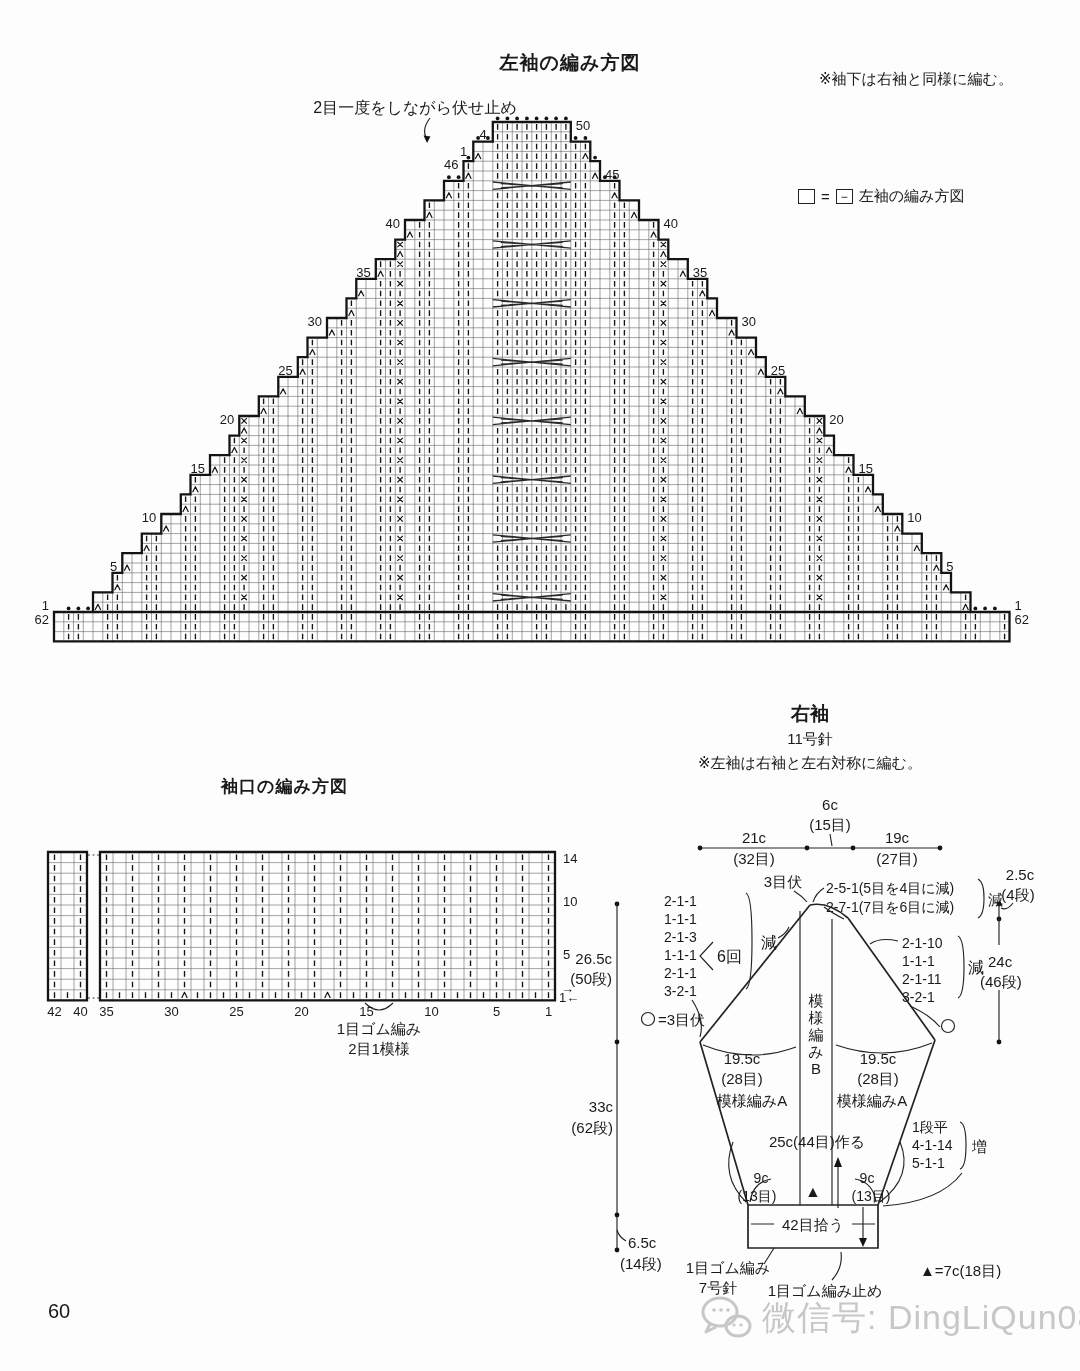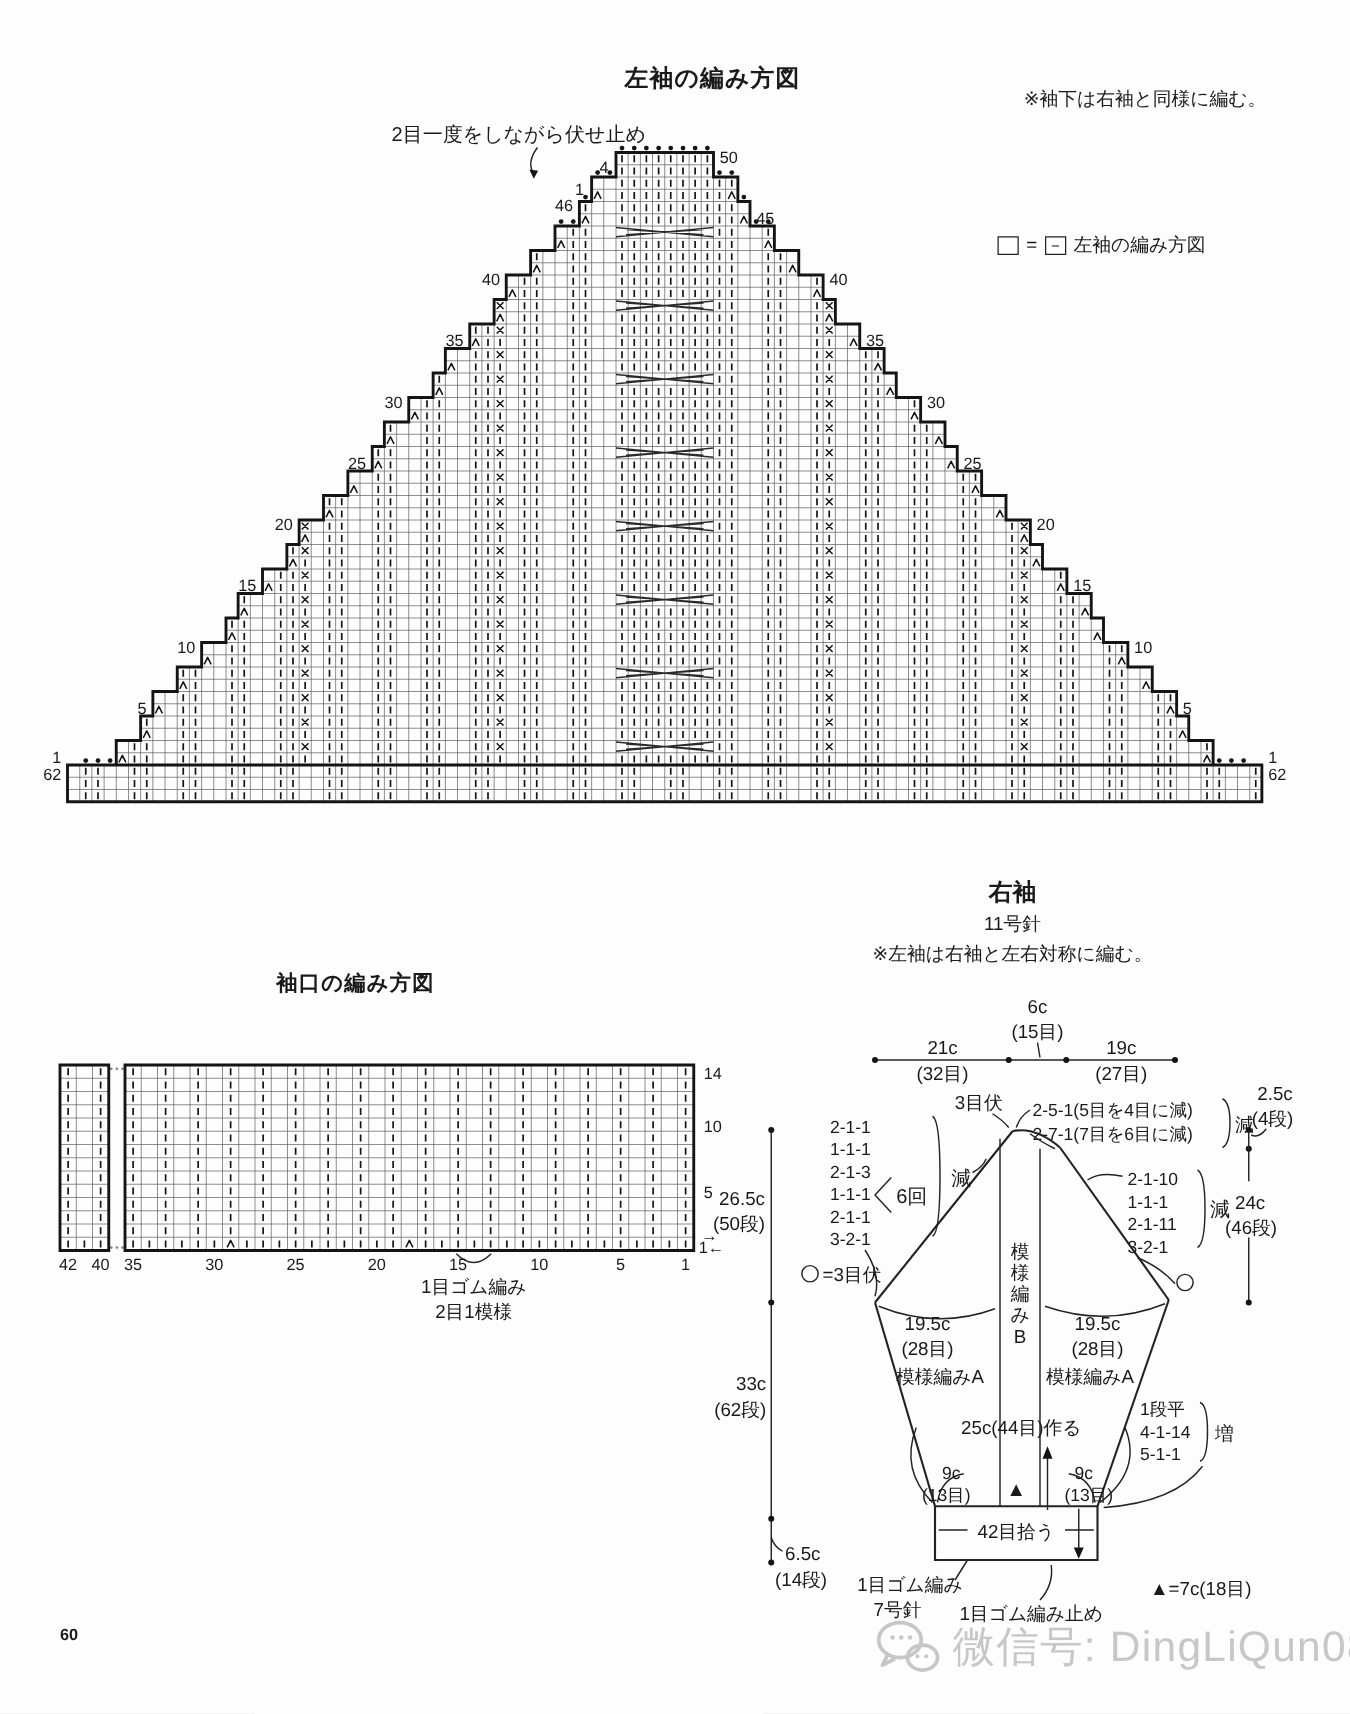--- a/index.html
+++ b/index.html
@@ -5,21 +5,21 @@
   html,body{margin:0;padding:0;background:#e8e8e8;}
   .page{position:relative;width:1080px;height:1371px;background:#fdfdfd;margin:0 auto;
         font-family:"Liberation Sans","DejaVu Sans",sans-serif;color:#1a1a1a;overflow:hidden;}
   .abs{position:absolute;}
   .ttl{font-weight:700;font-size:19px;letter-spacing:1px;}
   .note{font-size:15px;}
   .anno{font-size:16px;}
   .legend{display:flex;align-items:center;gap:6px;font-size:15px;}
   .lgbox{display:inline-flex;width:15px;height:13px;border:1.6px solid #222;align-items:center;justify-content:center;background:#fff;}
   .lgbox .dash{font-size:12px;line-height:1;}
-  .pageno{font-weight:700;font-size:13px;}
+  .pageno{font-weight:400;font-size:20px;}
   .wm{display:flex;align-items:center;gap:10px;color:#c7c7c7;}
   .wm .wmtext{font-size:34px;letter-spacing:1px;white-space:nowrap;}
   svg{font-family:inherit;}
   svg text{fill:#1a1a1a;}
   .s13{font-size:13px}.s14{font-size:14px}.s15{font-size:15px}.s16{font-size:16px}
   .s19{font-size:19px;font-weight:700}
   .mid{text-anchor:middle}.end{text-anchor:end}
   .grid{stroke:#5a5a5a;stroke-width:.55;fill:none}
   .tick{stroke:#141414;stroke-width:1.35;fill:none}
   .decg{stroke:#141414;stroke-width:1.2;fill:none;stroke-linejoin:round}

